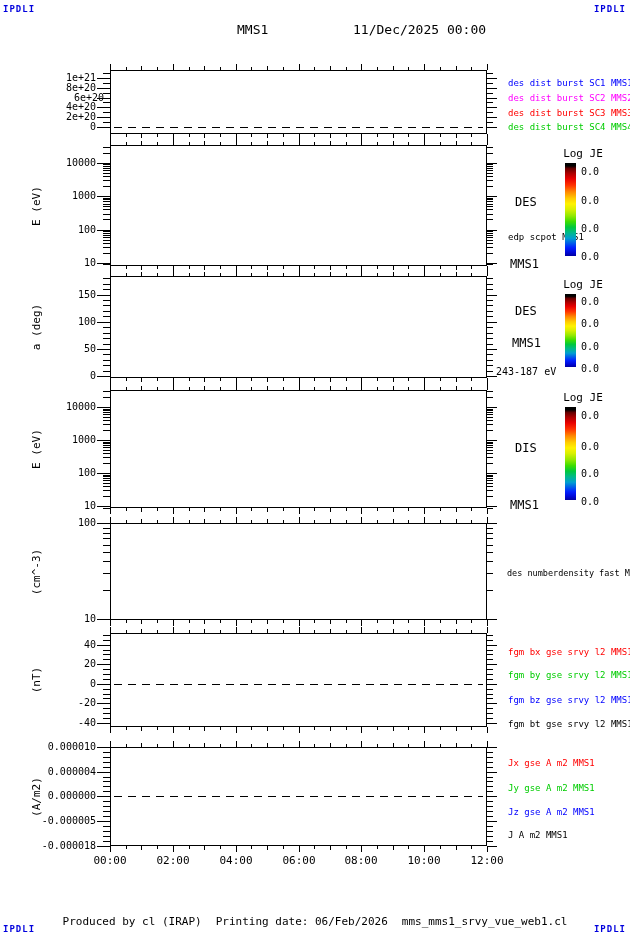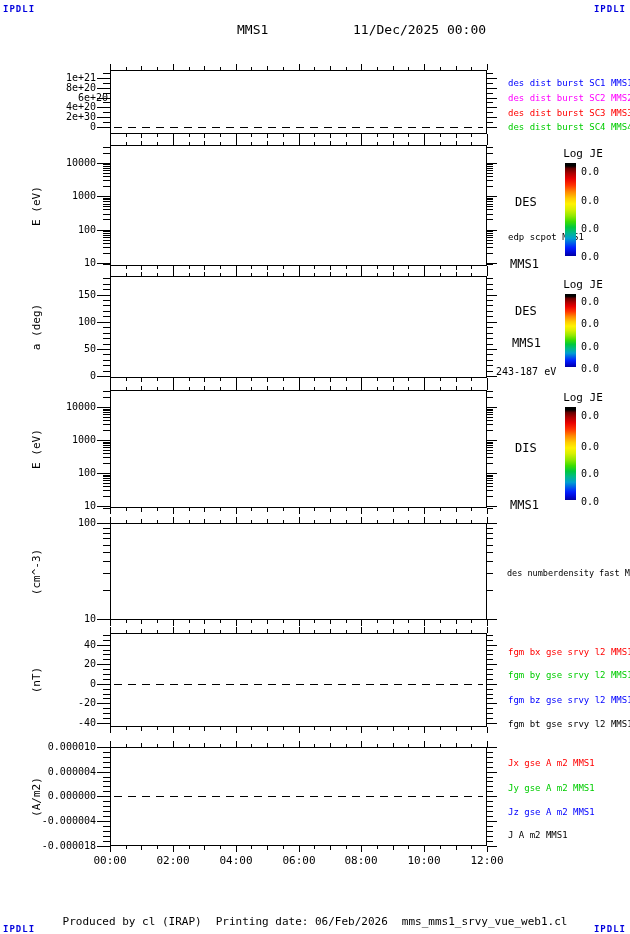--- a/index.html
+++ b/index.html
@@ -23,27 +23,27 @@
 <div id="title" class="hdr">MMS1</div>
 <div id="datetime" class="hdr">11/Dec/2025 00:00</div>
 
 <div id="plot-root">
     <div style="left: 110px; top: 70px; width: 377px; height: 64px; border: 1px solid rgb(0, 0, 0); box-sizing: border-box;"></div>
     <div style="left: 97px; top: 127px; width: 13px; height: 1px; background: rgb(0, 0, 0);"></div>
     <div style="left: 487px; top: 127px; width: 10px; height: 1px; background: rgb(0, 0, 0);"></div>
     <div style="left: 0px; top: 121px; width: 96px; text-align: right; font-size: 10px; line-height: 12px;">0</div>
     <div style="left: 97px; top: 117px; width: 13px; height: 1px; background: rgb(0, 0, 0);"></div>
     <div style="left: 487px; top: 117px; width: 10px; height: 1px; background: rgb(0, 0, 0);"></div>
-    <div style="left: 0px; top: 111px; width: 96px; text-align: right; font-size: 10px; line-height: 12px;">2e+30</div>
+    <div style="left: 0px; top: 111px; width: 96px; text-align: right; font-size: 10px; line-height: 12px;">2e+20</div>
     <div style="left: 97px; top: 107px; width: 13px; height: 1px; background: rgb(0, 0, 0);"></div>
     <div style="left: 487px; top: 107px; width: 10px; height: 1px; background: rgb(0, 0, 0);"></div>
     <div style="left: 0px; top: 101px; width: 96px; text-align: right; font-size: 10px; line-height: 12px;">4e+20</div>
     <div style="left: 97px; top: 98px; width: 13px; height: 1px; background: rgb(0, 0, 0);"></div>
     <div style="left: 487px; top: 98px; width: 10px; height: 1px; background: rgb(0, 0, 0);"></div>
-    <div style="left: 12px; top: 92px; width: 96px; text-align: right; font-size: 10px; line-height: 12px;">6e+20</div>
+    <div style="left: 0px; top: 92px; width: 96px; text-align: right; font-size: 10px; line-height: 12px; padding-left: 8px;">6e+20</div>
     <div style="left: 97px; top: 88px; width: 13px; height: 1px; background: rgb(0, 0, 0);"></div>
     <div style="left: 487px; top: 88px; width: 10px; height: 1px; background: rgb(0, 0, 0);"></div>
     <div style="left: 0px; top: 82px; width: 96px; text-align: right; font-size: 10px; line-height: 12px;">8e+20</div>
     <div style="left: 97px; top: 78px; width: 13px; height: 1px; background: rgb(0, 0, 0);"></div>
     <div style="left: 487px; top: 78px; width: 10px; height: 1px; background: rgb(0, 0, 0);"></div>
     <div style="left: 0px; top: 72px; width: 96px; text-align: right; font-size: 10px; line-height: 12px;">1e+21</div>
     <div style="left: 103px; top: 122px; width: 7px; height: 1px; background: rgb(0, 0, 0);"></div>
     <div style="left: 487px; top: 122px; width: 6px; height: 1px; background: rgb(0, 0, 0);"></div>
     <div style="left: 103px; top: 112px; width: 7px; height: 1px; background: rgb(0, 0, 0);"></div>
     <div style="left: 487px; top: 112px; width: 6px; height: 1px; background: rgb(0, 0, 0);"></div>
@@ -640,21 +640,21 @@
     <div style="left: 508px; top: 647px; font-size: 9px; line-height: 11px; color: rgb(255, 0, 0);">fgm bx gse srvy l2 MMS1</div>
     <div style="left: 508px; top: 670px; font-size: 9px; line-height: 11px; color: rgb(0, 204, 0);">fgm by gse srvy l2 MMS1</div>
     <div style="left: 508px; top: 695px; font-size: 9px; line-height: 11px; color: rgb(0, 0, 255);">fgm bz gse srvy l2 MMS1</div>
     <div style="left: 508px; top: 719px; font-size: 9px; line-height: 11px; color: rgb(0, 0, 0);">fgm bt gse srvy l2 MMS1</div>
     <div style="left: 110px; top: 747px; width: 377px; height: 99px; border: 1px solid rgb(0, 0, 0); box-sizing: border-box;"></div>
     <div style="left: 97px; top: 846px; width: 13px; height: 1px; background: rgb(0, 0, 0);"></div>
     <div style="left: 487px; top: 846px; width: 10px; height: 1px; background: rgb(0, 0, 0);"></div>
     <div style="left: 0px; top: 840px; width: 96px; text-align: right; font-size: 10px; line-height: 12px;">-0.000018</div>
     <div style="left: 97px; top: 821px; width: 13px; height: 1px; background: rgb(0, 0, 0);"></div>
     <div style="left: 487px; top: 821px; width: 10px; height: 1px; background: rgb(0, 0, 0);"></div>
-    <div style="left: 0px; top: 815px; width: 96px; text-align: right; font-size: 10px; line-height: 12px;">-0.000004</div>
+    <div style="left: 0px; top: 815px; width: 96px; text-align: right; font-size: 10px; line-height: 12px;">-0.000005</div>
     <div style="left: 97px; top: 796px; width: 13px; height: 1px; background: rgb(0, 0, 0);"></div>
     <div style="left: 487px; top: 796px; width: 10px; height: 1px; background: rgb(0, 0, 0);"></div>
     <div style="left: 0px; top: 790px; width: 96px; text-align: right; font-size: 10px; line-height: 12px;">0.000000</div>
     <div style="left: 97px; top: 772px; width: 13px; height: 1px; background: rgb(0, 0, 0);"></div>
     <div style="left: 487px; top: 772px; width: 10px; height: 1px; background: rgb(0, 0, 0);"></div>
     <div style="left: 0px; top: 766px; width: 96px; text-align: right; font-size: 10px; line-height: 12px;">0.000004</div>
     <div style="left: 97px; top: 747px; width: 13px; height: 1px; background: rgb(0, 0, 0);"></div>
     <div style="left: 487px; top: 747px; width: 10px; height: 1px; background: rgb(0, 0, 0);"></div>
     <div style="left: 0px; top: 741px; width: 96px; text-align: right; font-size: 10px; line-height: 12px;">0.000010</div>
     <div style="left: 103px; top: 841px; width: 7px; height: 1px; background: rgb(0, 0, 0);"></div>

